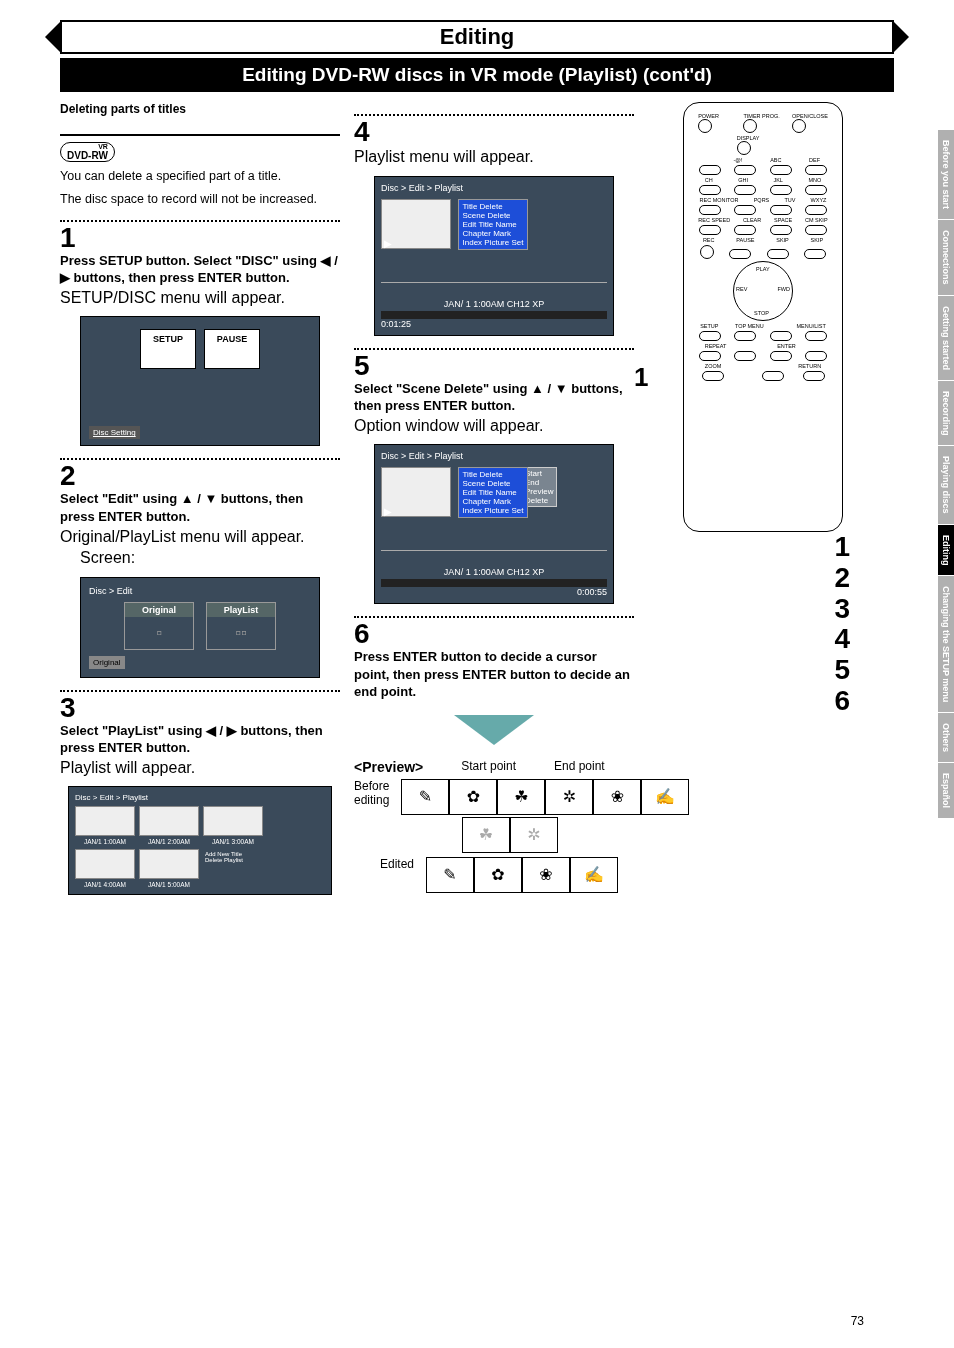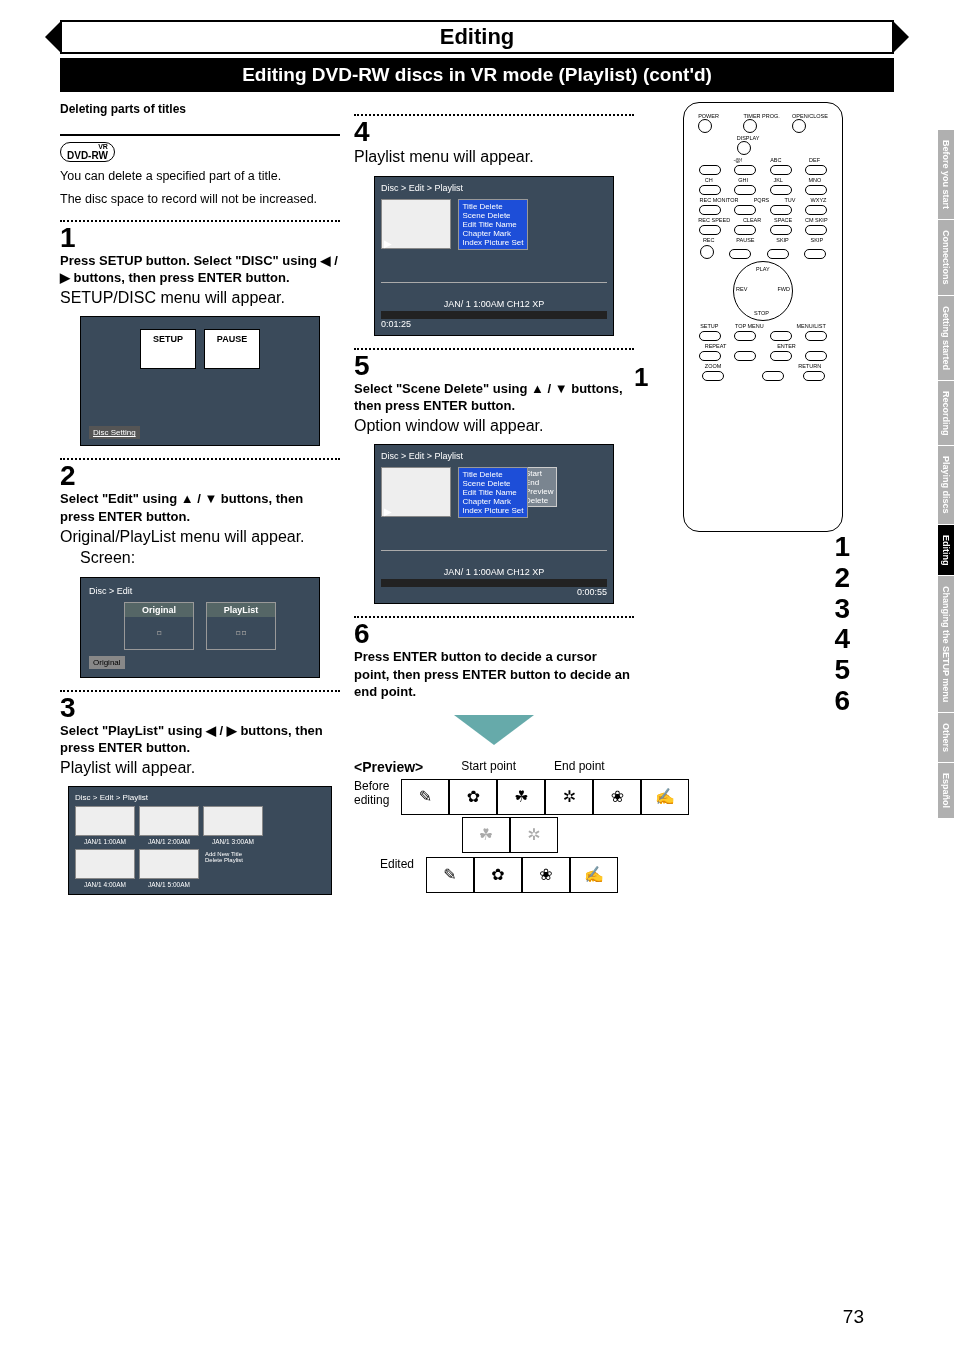--- a/index.html
+++ b/index.html
@@ -102,21 +102,21 @@
   .remote .rbtn{border:1px solid #000;border-radius:8px;width:22px;height:10px;}
   .remote .rbtn.round{border-radius:50%;width:14px;height:14px;}
   .remote .rlbl{font-size:5.5px;line-height:6px;}
   .remote .playring{border:1.2px solid #000;border-radius:50%;width:60px;height:60px;margin:2px auto;position:relative;}
   .remote .playring .c{position:absolute;font-size:5.5px;}
   .side-tabs{position:absolute;right:0;top:130px;display:flex;flex-direction:column;}
   .side-tabs .tab{background:#b0b0b0;color:#fff;font-size:9px;font-weight:bold;writing-mode:vertical-rl;padding:10px 3px;margin-bottom:1px;}
   .side-tabs .tab.active{background:#000;}
   .remote-callout{position:absolute;right:28px;top:430px;font-size:28px;font-weight:bold;line-height:1.1;}
   .remote-left{position:absolute;left:-14px;top:260px;font-size:26px;font-weight:bold;}
-  .pagenum{position:absolute;bottom:20px;right:90px;font-size:19px;}
+  .pagenum{position:absolute;bottom:20px;right:90px;font-size:12px;}
 </style>
 </head>
 <body>
 
 <div class="side-tabs">
   <div class="tab">Before you start</div>
   <div class="tab">Connections</div>
   <div class="tab">Getting started</div>
   <div class="tab">Recording</div>
   <div class="tab">Playing discs</div>

